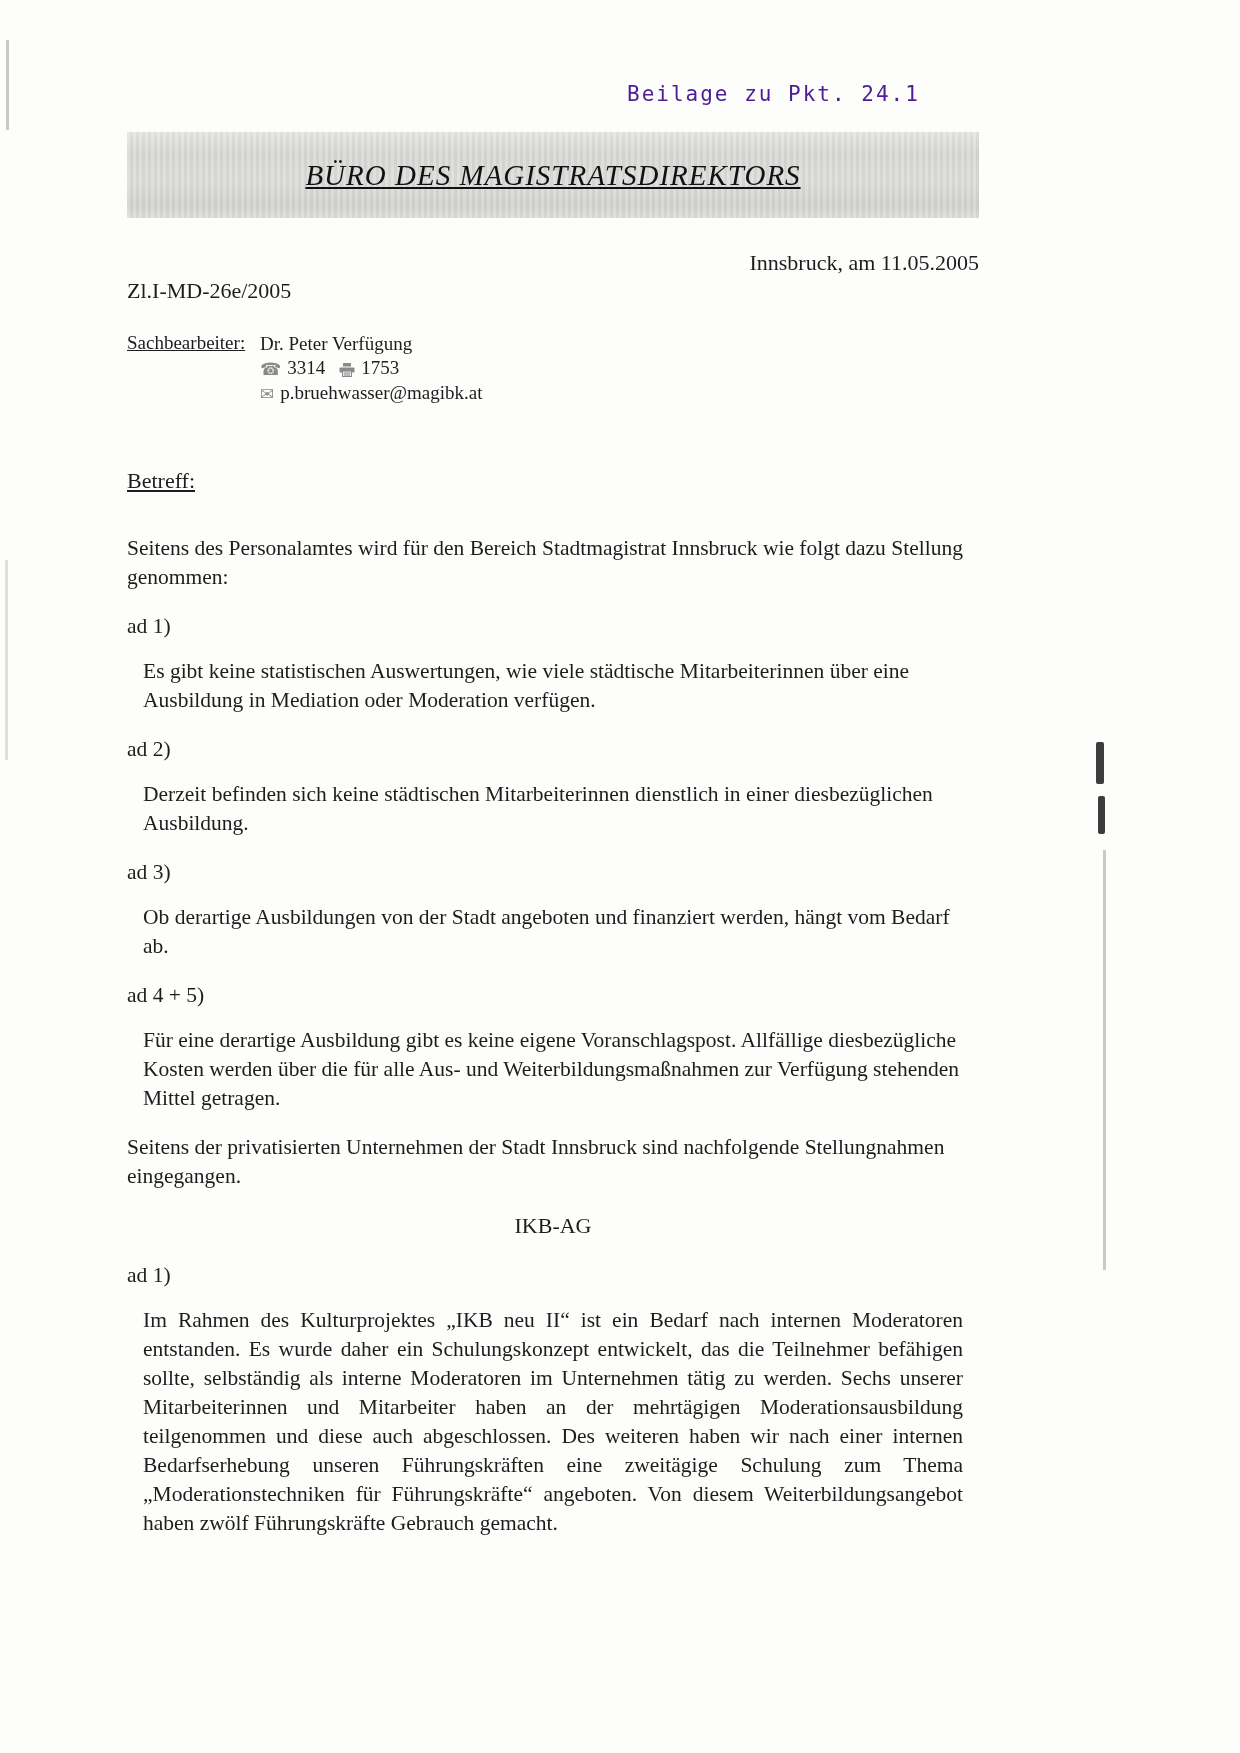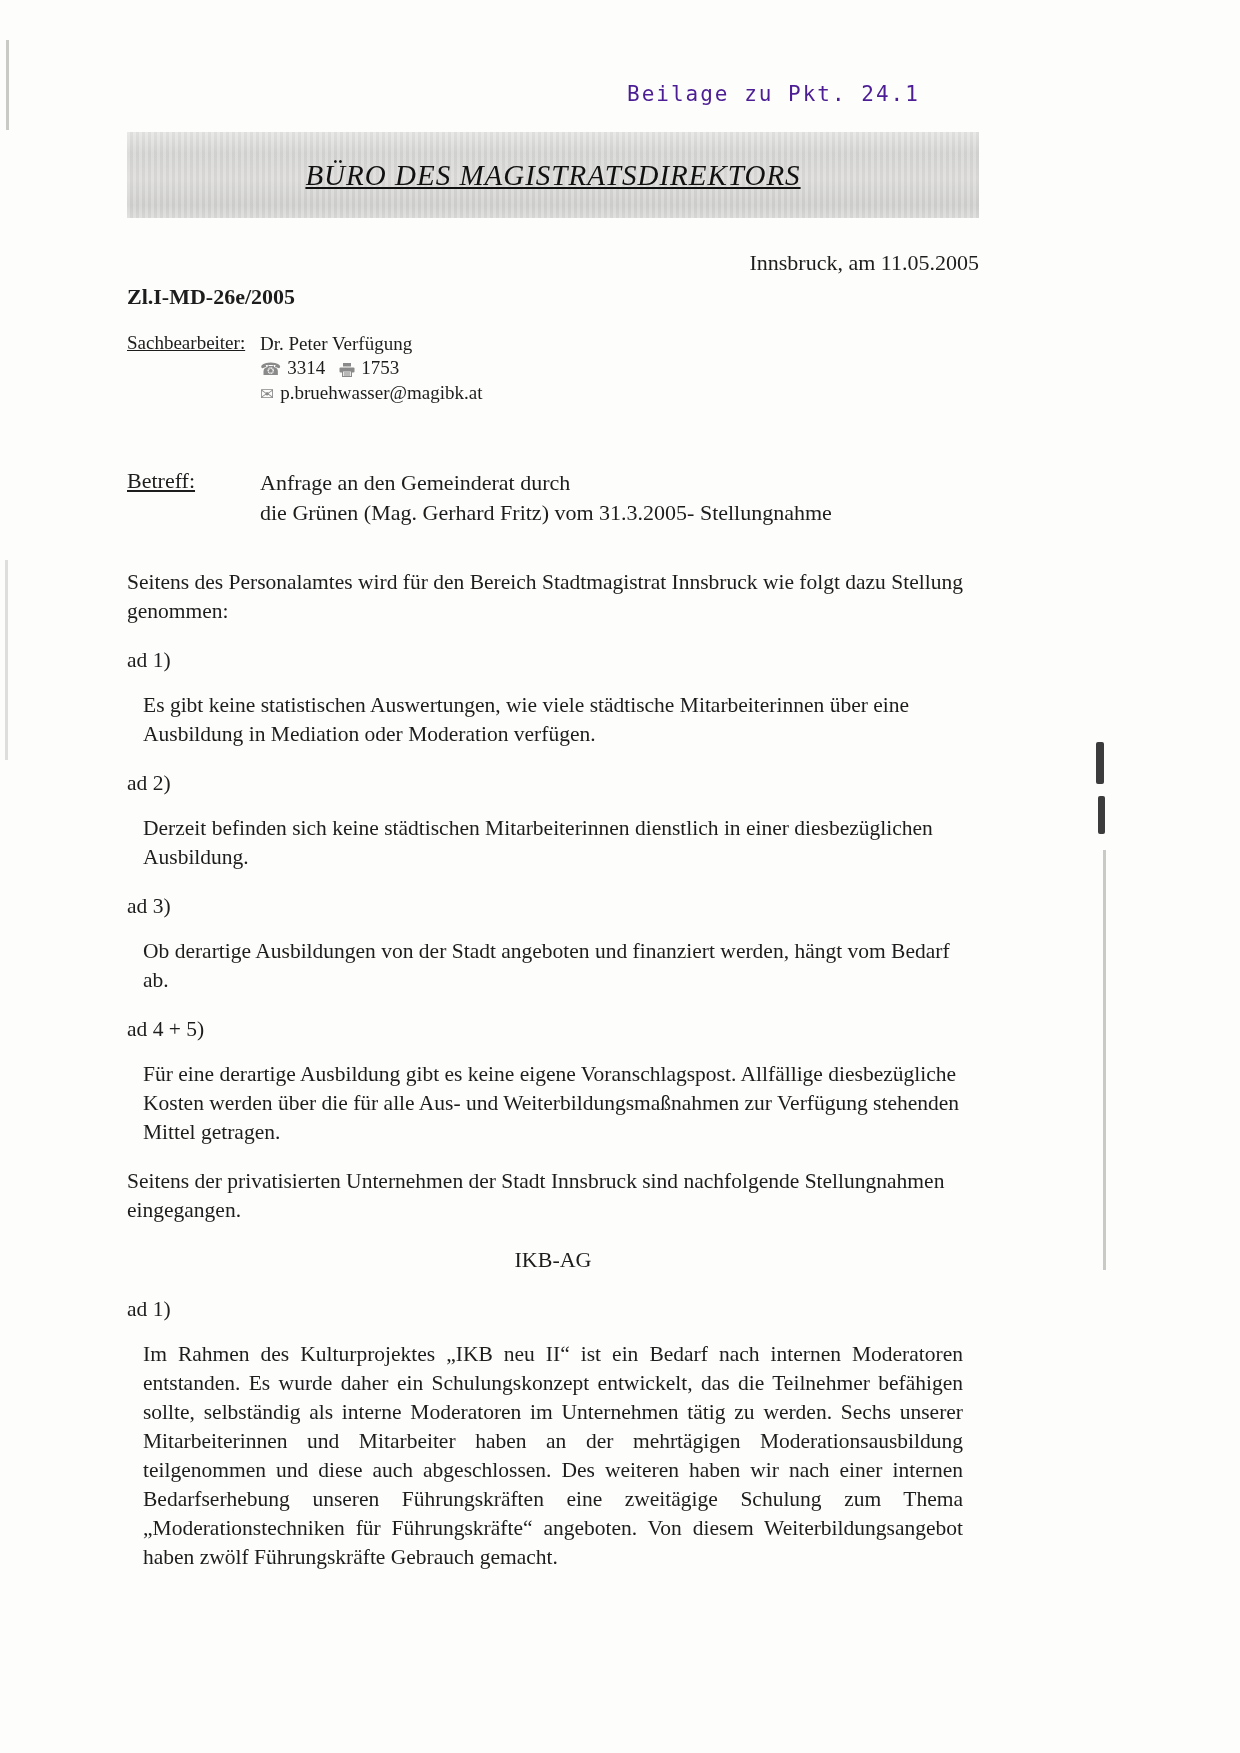--- a/index.html
+++ b/index.html
@@ -41,26 +41,25 @@
     font-size:29px;
     letter-spacing:1px;
     color:#111;
   }
   .date-line {
     margin-top:32px;
     text-align:right;
     font-size:22px;
   }
   .ref-line {
-    margin-top:8px;
+    margin-top:2px;
     font-size:22px;
-    font-weight:bold;
   }
   .clerk-block {
-    margin-top:22px;
+    margin-top:28px;
     display:flex;
     font-size:19px;
   }
   .clerk-label { width:133px; flex:0 0 133px; }
   .u { text-decoration:underline; }
   .clerk-info div { line-height:24px; }
   .icon {
     color:#8a8a8a;
     font-family:"DejaVu Sans", sans-serif;
     font-size:17px;
@@ -127,24 +126,20 @@
               </svg></span><span>1753</span>
         </div>
         <div>
           <span class="icon">✉</span><span>p.bruehwasser@magibk.at</span>
         </div>
       </div>
     </div>
 
     <div class="subject-block">
       <div class="subject-label"><span class="u">Betreff:</span></div>
-      <div class="subject-text">
-        <div>Anfrage an den Gemeinderat durch</div>
-        <div>die Grünen (Mag. Gerhard Fritz) vom 31.3.2005- Stellungnahme</div>
-      </div>
     </div>
 
     <p class="body-text intro">Seitens des Personalamtes wird für den Bereich Stadtmagistrat Innsbruck wie folgt dazu Stellung genommen:</p>
 
     <div class="ad-block body-text">
       <div>ad 1)</div>
       <p>Es gibt keine statistischen Auswertungen, wie viele städtische Mitarbeiterinnen über eine Ausbildung in Mediation oder Moderation verfügen.</p>
     </div>
 
     <div class="ad-block body-text">

